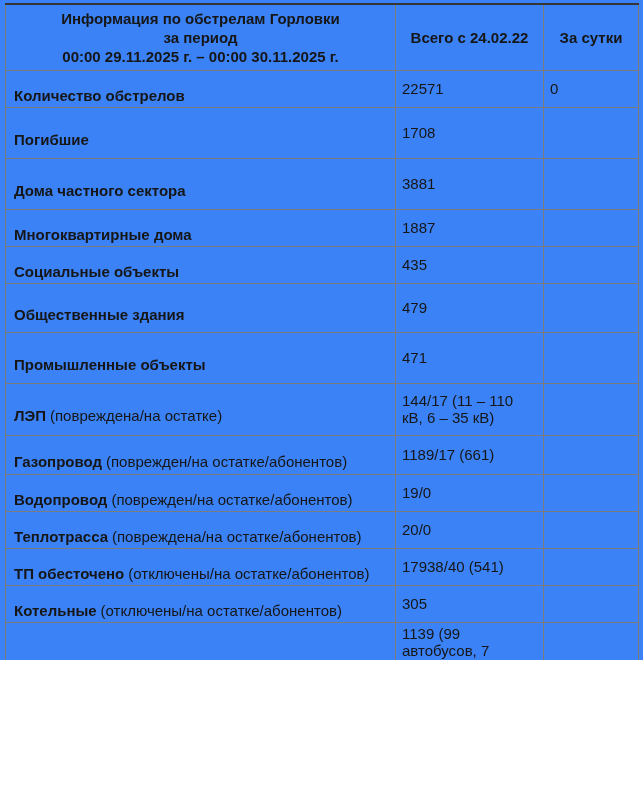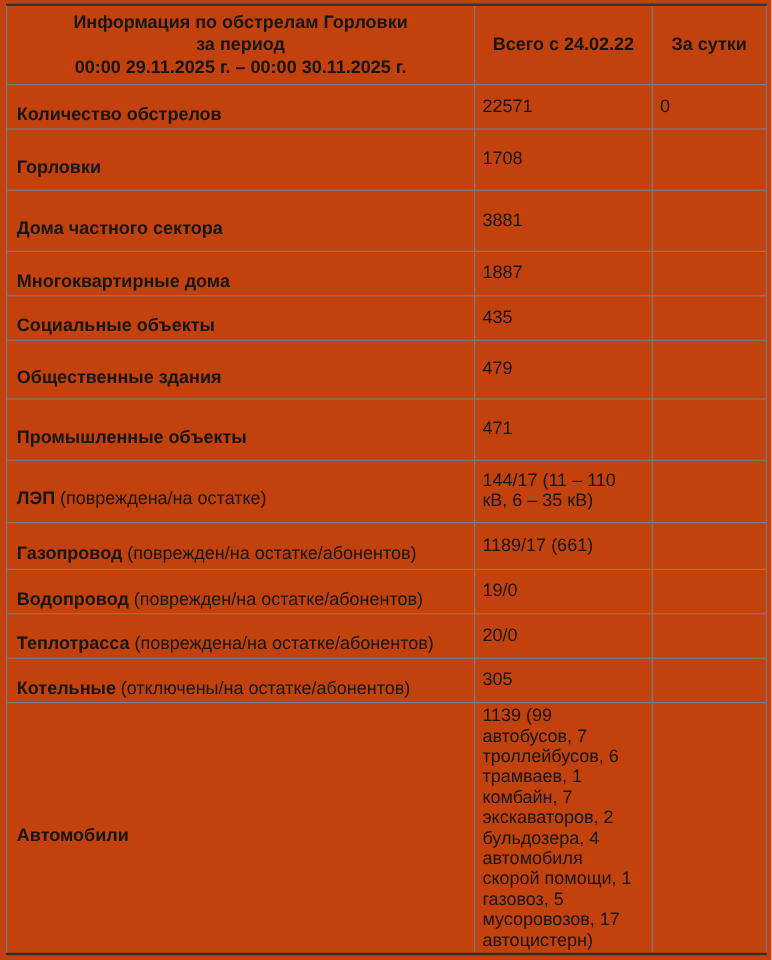--- a/index.html
+++ b/index.html
@@ -7,23 +7,23 @@
     padding: 0;
     background: #ffffff;
     width: 643px;
     height: 800px;
     font-family: "Liberation Sans", sans-serif;
     color: #161616;
     -webkit-font-smoothing: antialiased;
   }
   .page {
     width: 643px;
-    height: 800px;
+    height: 660px;
     overflow: hidden;
-    background: #c2410c;
+    background: #3b82f6;
   }
   table.stats {
     border-collapse: collapse;
     table-layout: fixed;
     width: 633px;
     margin: 3px 0 0 5px;
     border: 1px solid #6e6e6e;
     border-top: 2px solid #353535;
     border-bottom: 2px solid #2e2e2e;
   }
@@ -98,21 +98,21 @@
         <th class="head-cell">За сутки</th>
       </tr>
     </thead>
     <tbody>
       <tr>
         <td class="label-cell"><span class="lbl">Количество обстрелов</span></td>
         <td class="val-cell">22571</td>
         <td class="val-cell">0</td>
       </tr>
       <tr>
-        <td class="label-cell"><span class="lbl">Горловки</span></td>
+        <td class="label-cell"><span class="lbl">Погибшие</span></td>
         <td class="val-cell">1708</td>
         <td class="val-cell"></td>
       </tr>
       <tr>
         <td class="label-cell"><span class="lbl">Дома частного сектора</span></td>
         <td class="val-cell">3881</td>
         <td class="val-cell"></td>
       </tr>
       <tr>
         <td class="label-cell"><span class="lbl">Многоквартирные дома</span></td>
@@ -148,20 +148,25 @@
         <td class="label-cell"><span class="lbl">Водопровод</span><span class="note">(поврежден/на остатке/абонентов)</span></td>
         <td class="val-cell">19/0</td>
         <td class="val-cell"></td>
       </tr>
       <tr>
         <td class="label-cell"><span class="lbl">Теплотрасса</span><span class="note">(повреждена/на остатке/абонентов)</span></td>
         <td class="val-cell">20/0</td>
         <td class="val-cell"></td>
       </tr>
       <tr>
+        <td class="label-cell"><span class="lbl">ТП обесточено</span><span class="note">(отключены/на остатке/абонентов)</span></td>
+        <td class="val-cell">17938/40 (541)</td>
+        <td class="val-cell"></td>
+      </tr>
+      <tr>
         <td class="label-cell"><span class="lbl">Котельные</span><span class="note">(отключены/на остатке/абонентов)</span></td>
         <td class="val-cell">305</td>
         <td class="val-cell"></td>
       </tr>
       <tr>
         <td class="label-cell"><span class="lbl">Автомобили</span></td>
         <td class="val-cell">1139 (99 автобусов, 7 троллейбусов, 6 трамваев, 1 комбайн, 7 экскаваторов, 2 бульдозера, 4 автомобиля скорой помощи, 1 газовоз, 5 мусоровозов, 17 автоцистерн)</td>
         <td class="val-cell"></td>
       </tr>
     </tbody>

